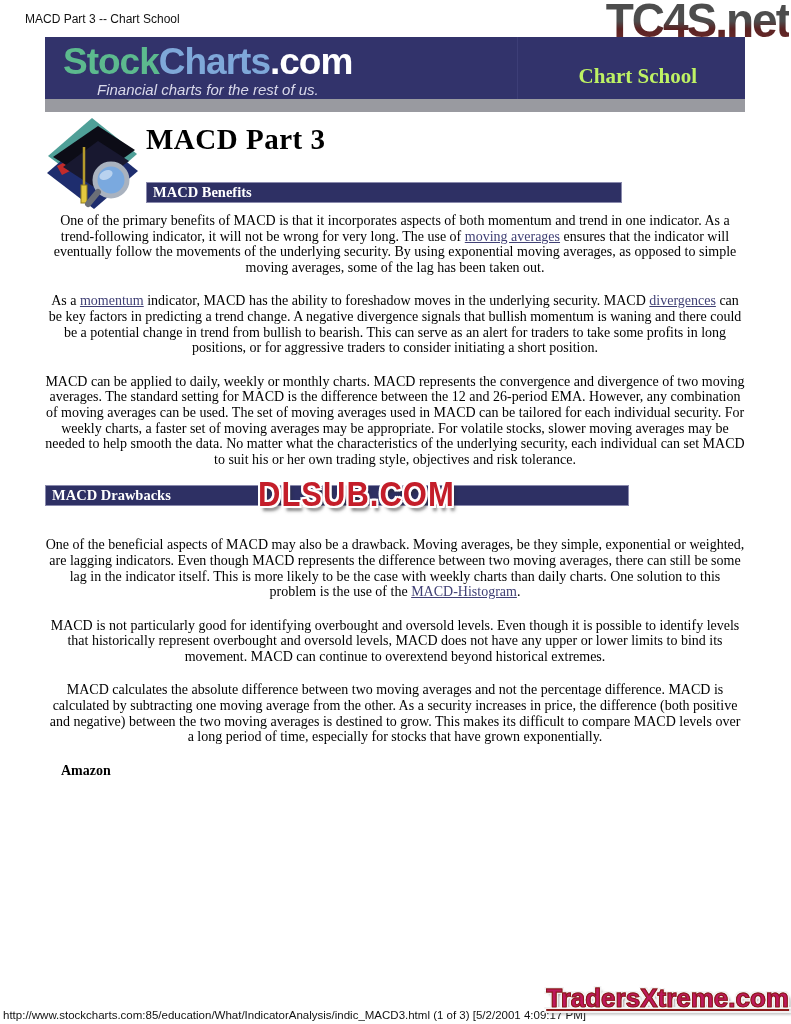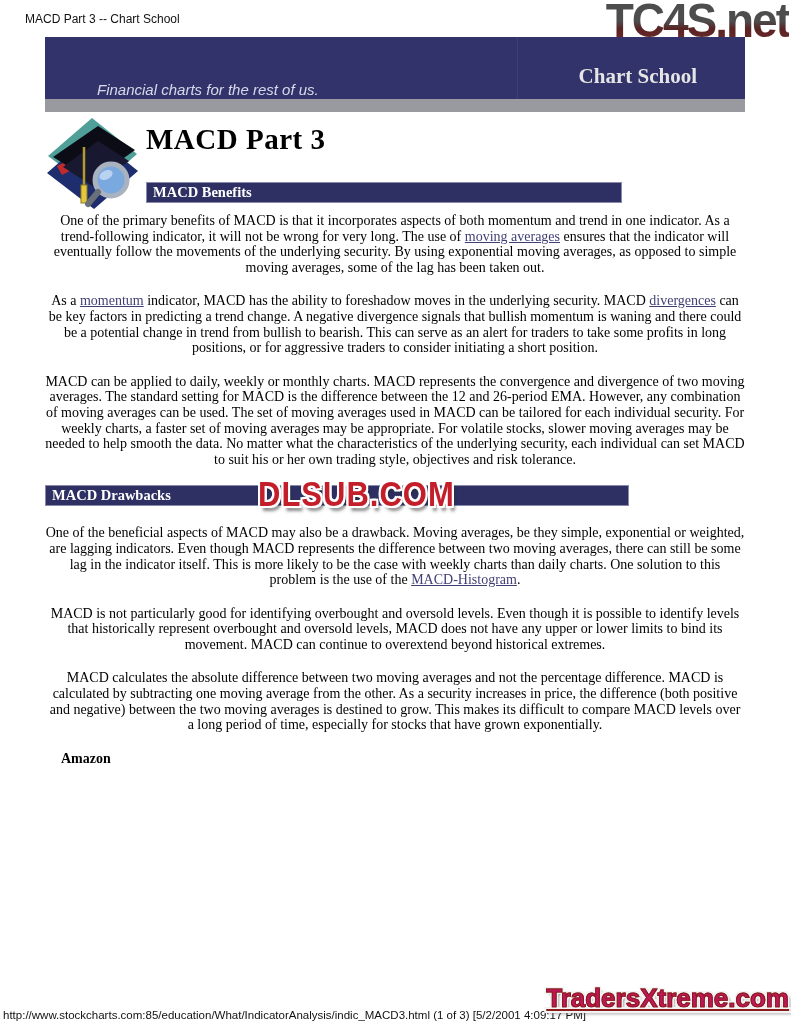--- a/index.html
+++ b/index.html
@@ -44,21 +44,21 @@
   .brand .charts { color:#7fa8d9; }
   .brand .dotcom { color:#ffffff; }
   .tagline {
     position:absolute; left:52px; top:44px;
     font-family:"Liberation Sans", sans-serif; font-style:italic;
     font-size:15px; color:#d9d9ea;
   }
   .chart-school {
     position:absolute; right:48px; top:27px;
     font-family:"Liberation Serif", serif; font-weight:bold;
-    font-size:21px; color:#e5e5e5;text-align:center;
+    font-size:21px; color:#bef264;text-align:center;
   }
   .gray-strip {
     position:absolute; left:45px; top:99px; width:700px; height:13px;
     background:#999aa0; z-index:1;
   }
 
   
   .content { position:absolute; left:45px; top:117px; width:700px; }
   .title-row { display:flex; align-items:flex-start; min-height:93px; }
   .article-icon { width:94px; height:93px; flex:0 0 94px; }
@@ -70,21 +70,21 @@
   .section-bar {
     background:#2e3064; border:1px solid #8a8aad;
     color:#ffffff; font-family:"Liberation Serif", serif; font-weight:bold;
     font-size:14.5px; padding:2px 0 3px 6px; height:21px; line-height:15px;
   }
   .section-bar.benefits { width:476px; margin-top:26px; }
   .section-bar.drawbacks { width:584px; margin-top:18px; position:relative; }
 
   .body-para { margin:0 0 18px 0; font-size:14px; line-height:15.6px; }
   .paras { margin-top:3px;text-align:center; }
-  .paras-2 { margin-top:19px; }
+  .paras-2 { margin-top:31px; }
   .text-link { color:#3f3f74; text-decoration:underline; }
   .sub-heading { margin:16px; font-size:14px; font-weight:bold; }
 
   
   .dlsub {
     position:absolute; left:212px; top:-9px;
     font-family:"Liberation Sans", sans-serif; font-weight:bold;
     font-size:31px; letter-spacing:1px; line-height:1; white-space:nowrap;
     transform:scaleY(1.12); transform-origin:top left;
     color:#c41e2a;
@@ -113,20 +113,21 @@
 </style>
 </head>
 <body>
 
 <div class="browser-title">MACD Part 3 -- Chart School</div>
 
 <div class="tc4s-logo">TC4S.net</div>
 
 <div class="masthead">
   <div class="masthead-seam"></div>
+  <div class="brand"><span class="stock">Stock</span><span class="charts">Charts</span><span class="dotcom">.com</span></div>
   <div class="tagline">Financial charts for the rest of us.</div>
   <div class="chart-school">Chart School</div>
 </div>
 <div class="gray-strip"></div>
 
 <div class="content">
   <div class="title-row">
     <svg class="article-icon" viewBox="0 0 94 93" xmlns="http://www.w3.org/2000/svg">
       <polygon points="47,1 92,37 50,74 3,39" fill="#4fa098"></polygon>
       <polygon points="47,17 93,54 49,92 2,56" fill="#1e2d6e"></polygon>

